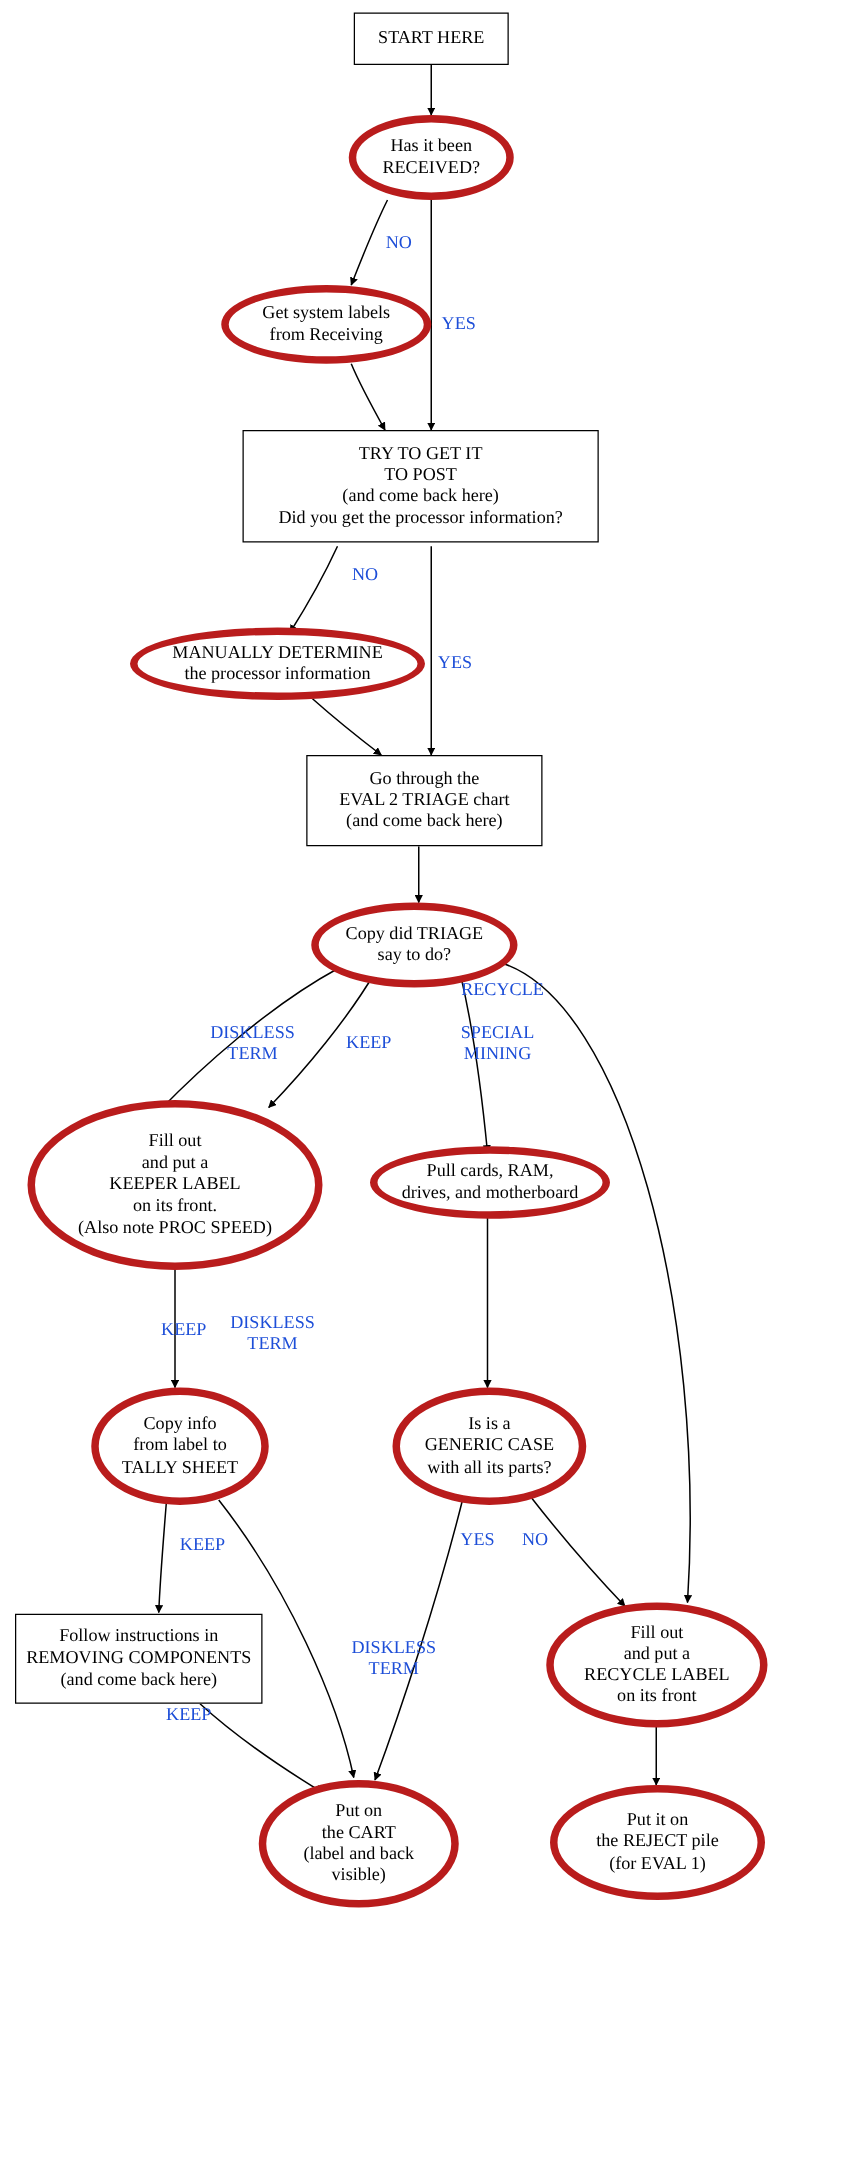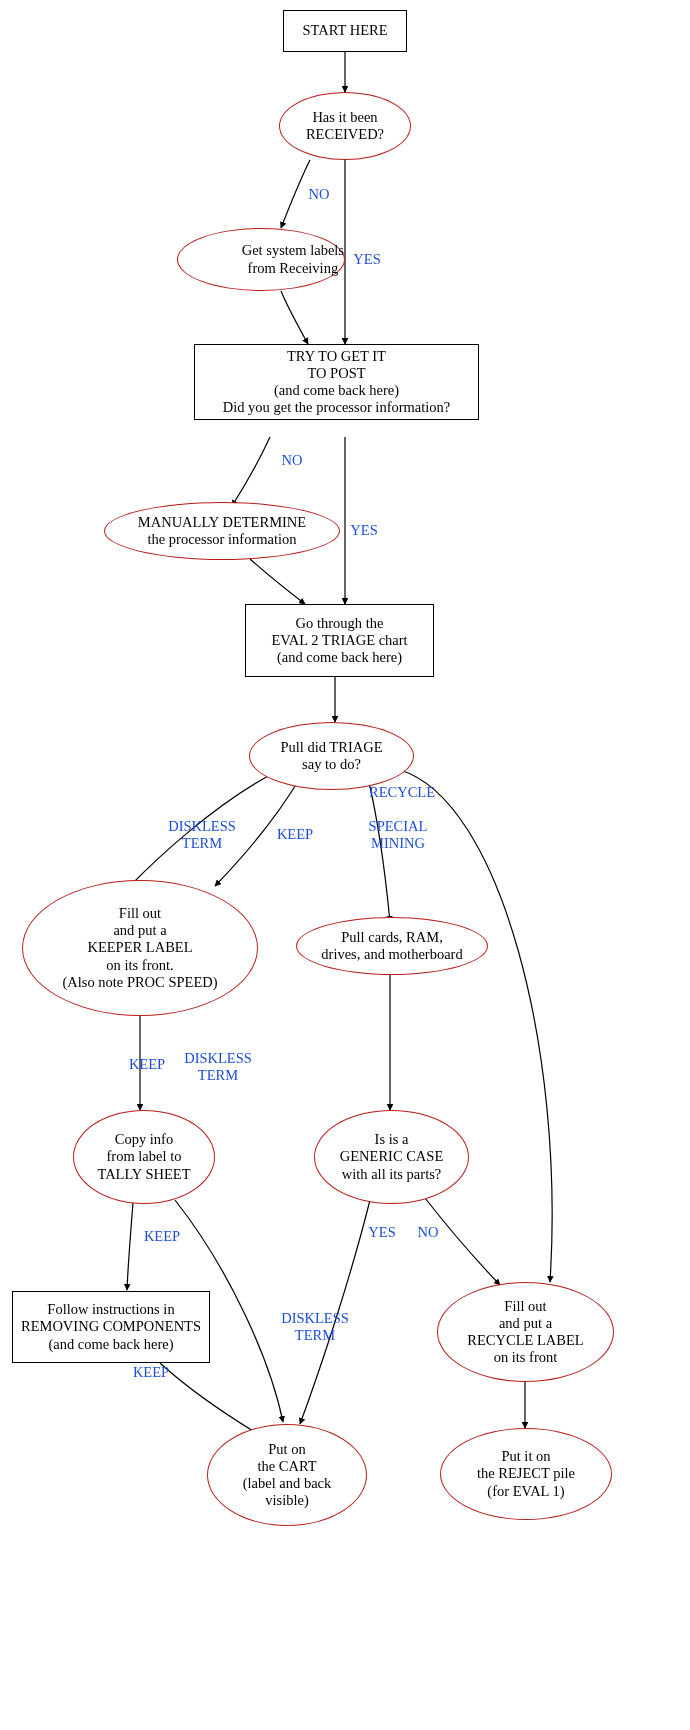--- a/index.html
+++ b/index.html
@@ -34,21 +34,21 @@
     font-size: 14.5px;
     line-height: 1.18;
     white-space: pre-line;
   }
   .node.box {
     border: 1px solid #000000;
     background: #ffffff;
     align-items: center;
   }
   .node.ellipse {
-    border: 1px solid #b91c1c;
+    border: 6px solid #b91c1c;
     border-radius: 50%;
     background: #ffffff;
   }
   .edge-label {
     position: absolute;
     color: #1d4ed8;
     font-size: 14.5px;
     line-height: 1.15;
     text-align: center;
     white-space: pre-line;
@@ -112,45 +112,45 @@
 
   <div class="node box" style="left:283px; top:10px; width:124px; height:42px;">
     <span>START HERE</span>
   </div>
 
   <div class="node ellipse" style="left:279px; top:92px; width:132px; height:68px;">
     <span>Has it been
 RECEIVED?</span>
   </div>
 
-  <div class="node ellipse" style="left:177px; top:228px; width:168px; height:63px;justify-content:flex-end;">
+  <div class="node ellipse" style="left:177px; top:228px; width:168px; height:63px;">
     <span>Get system labels
 from Receiving</span>
   </div>
 
-  <div class="node box" style="left:194px; top:344px; width:285px; height:76px;">
+  <div class="node box" style="left:194px; top:344px; width:285px; height:90px;">
     <span>TRY TO GET IT
 TO POST
 (and come back here)
 Did you get the processor information?</span>
   </div>
 
   <div class="node ellipse" style="left:104px; top:502px; width:236px; height:58px;">
     <span>MANUALLY DETERMINE
 the processor information</span>
   </div>
 
   <div class="node box" style="left:245px; top:604px; width:189px; height:73px;">
     <span>Go through the
 EVAL 2 TRIAGE chart
 (and come back here)</span>
   </div>
 
   <div class="node ellipse" style="left:249px; top:722px; width:165px; height:68px;">
-    <span>Pull did TRIAGE
+    <span>Copy did TRIAGE
 say to do?</span>
   </div>
 
   <div class="node ellipse" style="left:22px; top:880px; width:236px; height:136px;">
     <span>Fill out
 and put a
 KEEPER LABEL
 on its front.
 (Also note PROC SPEED)</span>
   </div>

